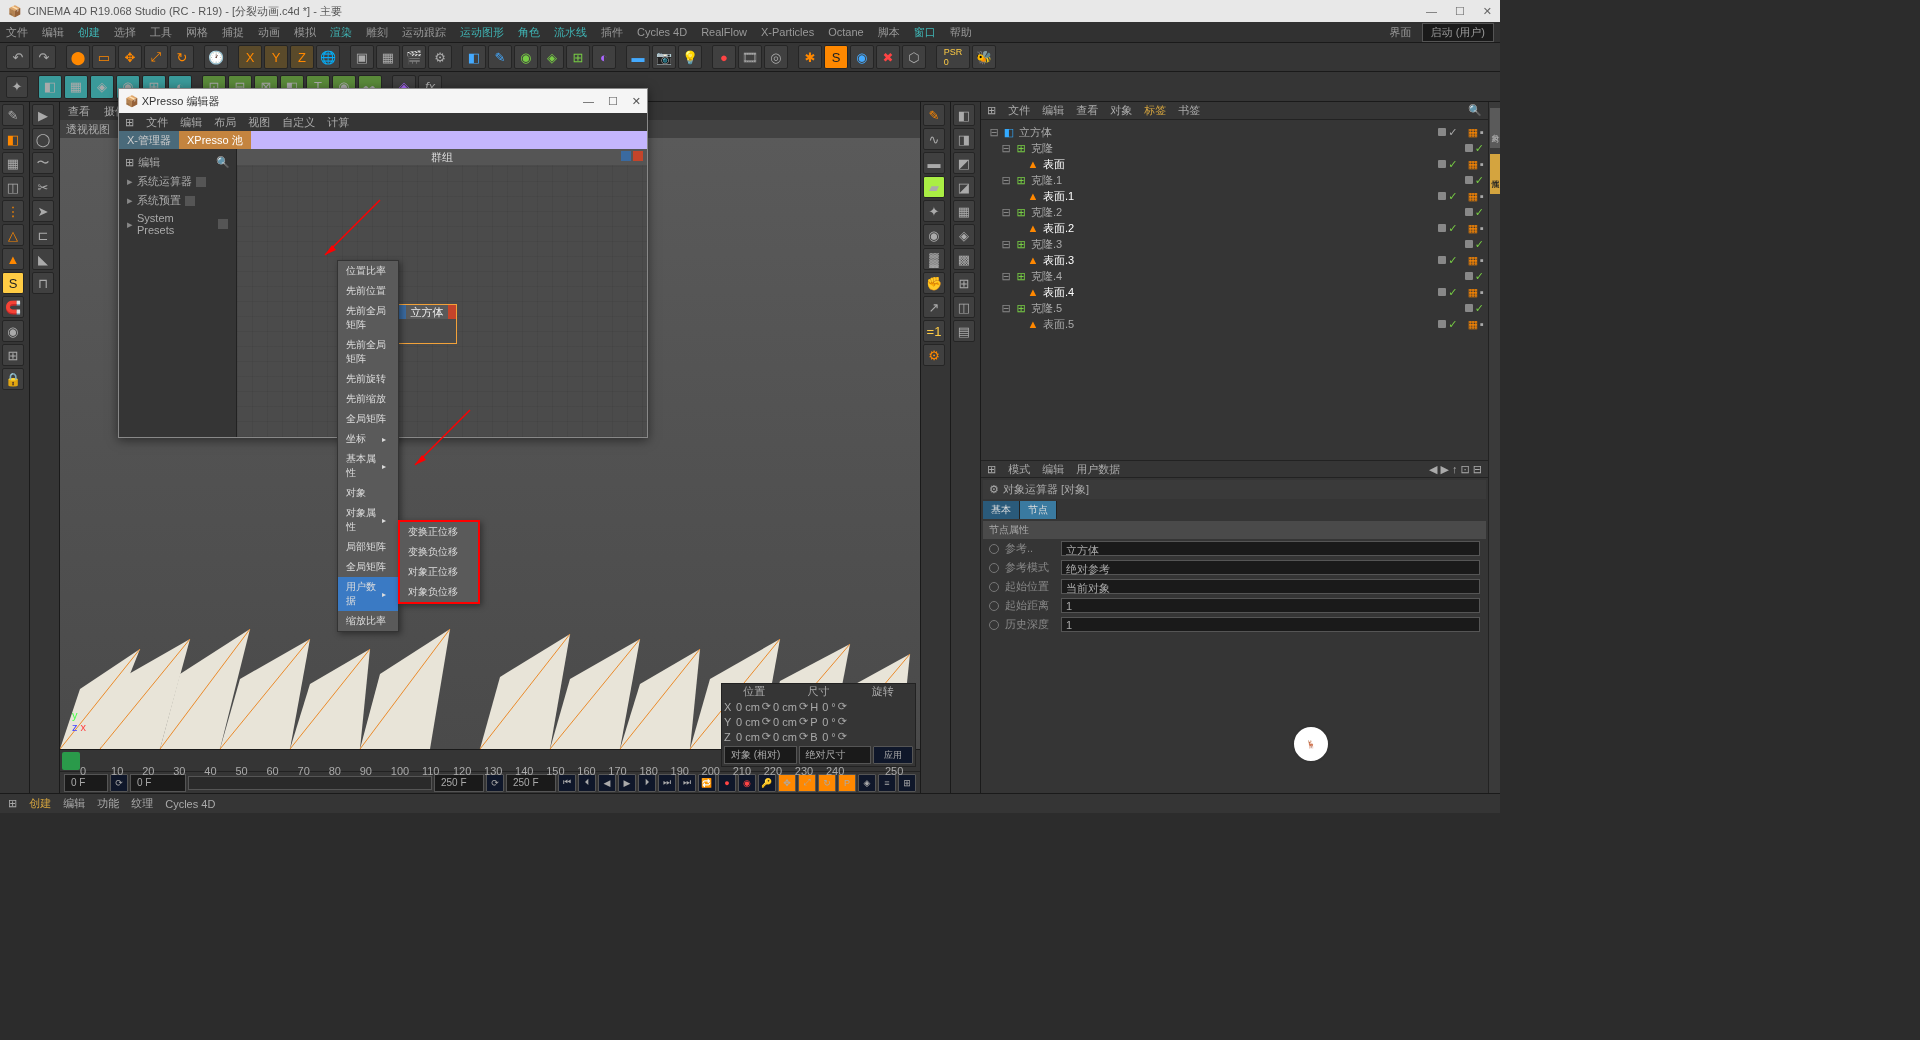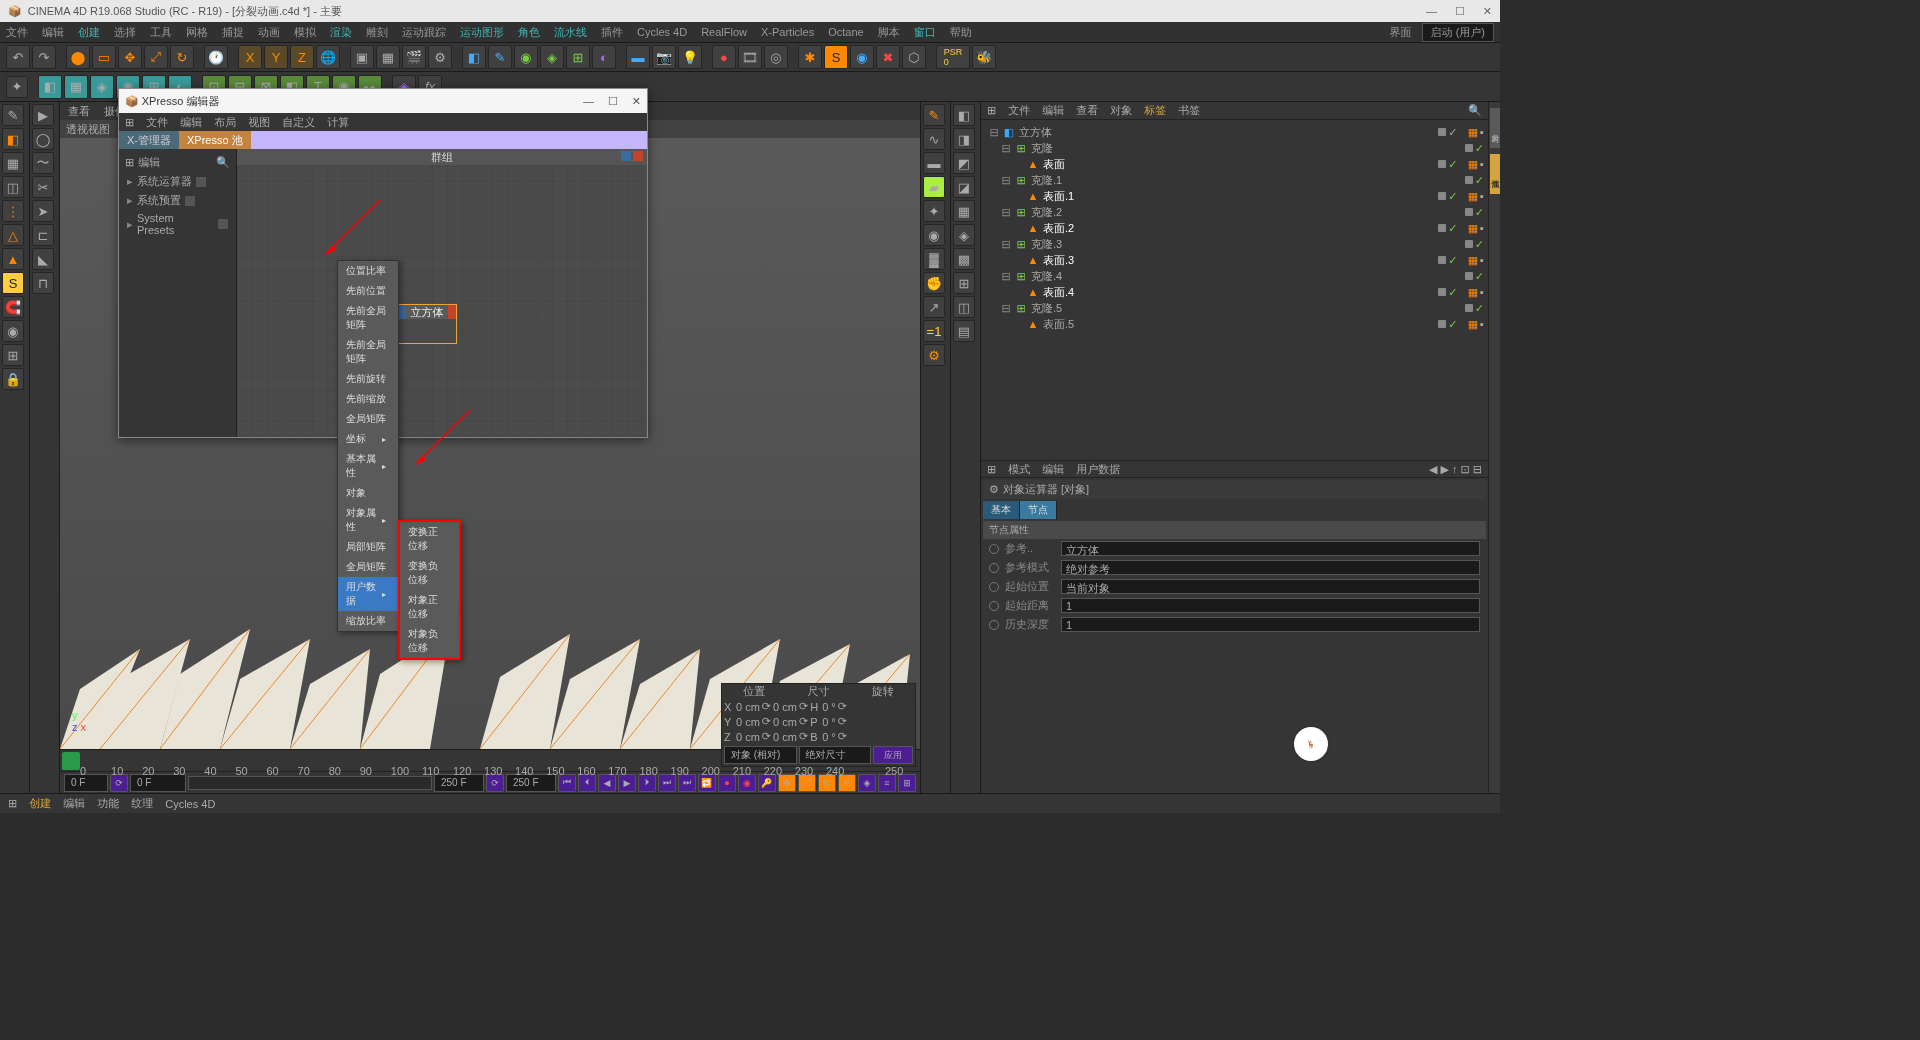--- a/index.html
+++ b/index.html
@@ -26,21 +26,21 @@
 .vp-sub { height:18px; background:#424242; display:flex; align-items:center; padding:0 6px; font-size:10px; }
 .vp-canvas { flex:1; background:linear-gradient(180deg,#5a5a5a 0%,#4a4a4a 100%); position:relative; overflow:hidden; }
 .axis { position:absolute; bottom:16px; left:12px; font-size:9px; }
 .axis .y { color:#4f4; } .axis .x { color:#f44; } .axis .z { color:#44f; }
 .vp-info { position:absolute; right:8px; bottom:8px; background:#444; padding:2px 6px; font-size:9px; border:1px solid #666; }
 .timeline { height:22px; background:#353535; display:flex; align-items:center; position:relative; border-top:1px solid #1a1a1a; }
 .tl-marker { width:18px; height:18px; background:#2a9a4a; border-radius:2px; margin-left:2px; }
 .tl-ticks { flex:1; position:relative; font-size:8px; }
 .tl-ticks span { position:absolute; top:4px; }
 .playbar { height:22px; background:#353535; display:flex; align-items:center; padding:0 4px; gap:2px; border-top:1px solid #222; }
-.pbtn { width:18px; height:18px; background:#4c1d95; border:1px solid #555; display:flex; align-items:center; justify-content:center; font-size:9px; border-radius:1px; }
+.pbtn { width:18px; height:18px; background:#0f172a; border:1px solid #555; display:flex; align-items:center; justify-content:center; font-size:9px; border-radius:1px; }
 .numbox { height:18px; background:#1a1a1a; color:#aaa; border:1px solid #555; padding:0 6px; display:flex; align-items:center; font-size:10px; }
 .rightpanel { width:30px; background:#353535; border-left:1px solid #1a1a1a; display:flex; flex-direction:column; gap:2px; padding:2px; }
 .rightpanel2 { width:30px; background:#353535; border-left:1px solid #1a1a1a; display:flex; flex-direction:column; gap:2px; padding:2px; }
 .sidebar { width:508px; background:#353535; border-left:1px solid #1a1a1a; display:flex; flex-direction:column; }
 .om-top { height:18px; background:#353535; display:flex; align-items:center; padding:0 6px; gap:12px; font-size:10px; border-bottom:1px solid #222; }
 .om-tree { flex:0 0 340px; background:#353535; overflow:auto; padding:4px; }
 .tree-row { display:flex; align-items:center; height:16px; gap:4px; font-size:10px; }
 .tree-row .tog { width:10px; text-align:center; color:#888; }
 .tree-row .ic { width:12px; height:12px; display:inline-flex; align-items:center; justify-content:center; }
 .tree-row .lbl { color:#aaa; }
@@ -82,21 +82,21 @@
 .xp-node { position:absolute; left:160px; top:155px; width:60px; height:40px; background:#4a4a4a; border:1px solid #f2a23a; }
 .xp-node .nh { height:14px; display:flex; font-size:9px; }
 .xp-node .nh .l { width:8px; background:#3a6aa0; }
 .xp-node .nh .m { flex:1; background:#5a5a5a; text-align:center; color:#eee; line-height:14px; }
 .xp-node .nh .r { width:8px; background:#c4442a; }
 .ctx { position:absolute; background:#5a5a5a; border:1px solid #333; box-shadow:2px 2px 6px rgba(0,0,0,0.4); min-width:60px; }
 .ctx .ci { padding:3px 12px 3px 8px; font-size:10px; color:#ddd; display:flex; align-items:center; }
 .ctx .ci .arr { margin-left:auto; font-size:8px; }
 .ctx .ci.hl { background:#3a7ac4; }
 .ctx1 { left:337px; top:260px; width:62px; }
-.ctx2 { left:398px; top:520px; width:63px; border:2px solid red; }
+.ctx2 { left:398px; top:520px; width:82px; border:2px solid red; }
 .vstrip { width:12px; background:#3a3a3a; border-left:1px solid #222; display:flex; flex-direction:column; align-items:center; gap:6px; padding-top:6px; }
 .vstrip .vs { width:10px; height:40px; background:#5a5a5a; writing-mode:vertical-rl; font-size:8px; text-align:center; }
 .logo-c { position:absolute; right:170px; bottom:50px; width:38px; height:38px; border:2px solid #333; border-radius:50%; background:#fff; display:flex; align-items:center; justify-content:center; font-size:8px; color:#333; }
 svg.zig-svg { position:absolute; bottom:0; left:0; }
 
 
 .zigpath { fill:#e8e4d8; }
 </style>
 </head>
 <body>

